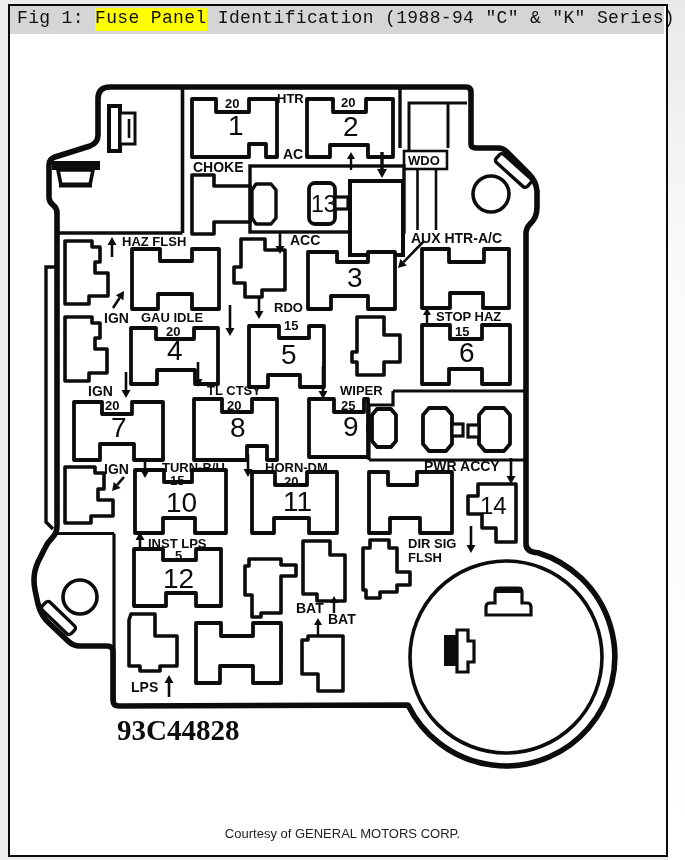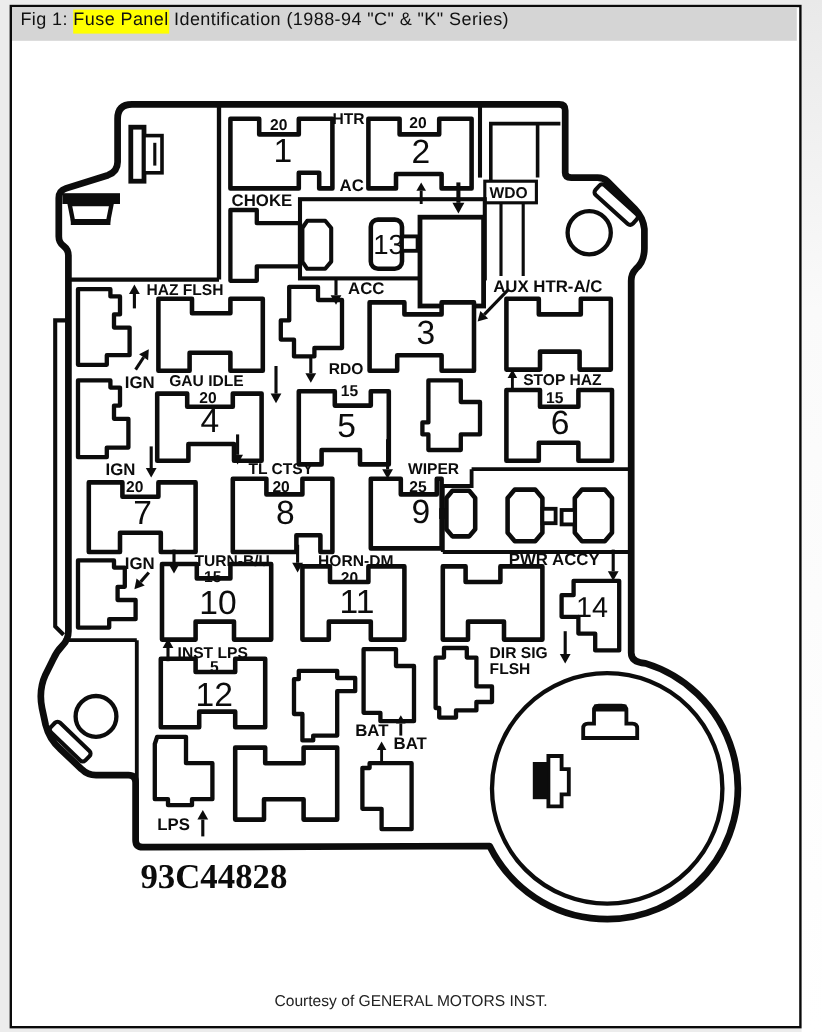--- a/index.html
+++ b/index.html
@@ -1,19 +1,19 @@
 <!DOCTYPE html>
 <html><head>
 <meta charset="utf-8">
 <style>
   html,body { margin:0; padding:0; }
   body { width:685px; height:860px; background:#ececec; font-family:"Liberation Sans", sans-serif; position:relative; overflow:hidden; }
   .frame { position:absolute; left:8px; top:4px; width:660px; height:853px; background:#fff; border:2px solid #0a0a0a; box-sizing:border-box; }
   .hdr { position:absolute; left:10px; top:6px; width:654px; height:28px; background:#d5d5d5; }
-  .hdr span.t { position:absolute; left:7px; top:2px; font-size:15px; color:#111; white-space:pre; letter-spacing:0.35px; }
+  .hdr span.t { position:absolute; left:7px; top:2px; font-size:18px; color:#111; white-space:pre; letter-spacing:0.35px;font-family:Liberation Mono, monospace; }
   .hl { background:#ffff00; padding-bottom:3px; }
   .foot { position:absolute; left:0; top:826px; width:685px; text-align:center; font-size:13px; color:#222; }
   .rightfade { position:absolute; right:0; top:0; width:17px; height:860px; background:linear-gradient(180deg,#e9e9e9,#fafafa 30%,#fff); }
 </style>
 </head>
 <body>
 
 <div class="rightfade"></div>
 
 <div class="frame"></div>
@@ -312,13 +312,13 @@
 <text x="131" y="692" font-family="Liberation Sans, sans-serif" font-size="14" font-weight="bold" fill="#0c0c0c" letter-spacing="0">LPS</text>
 
 <line x1="169" y1="697" x2="169.0" y2="683.0" stroke="#0c0c0c" stroke-width="2.6"></line>
     <polygon points="169,675 173.5,683.0 164.5,683.0" fill="#0c0c0c"></polygon>
 
 <text x="408" y="165" font-family="Liberation Sans, sans-serif" font-size="13" font-weight="bold" fill="#0c0c0c" letter-spacing="0">WDO</text>
 
 <text x="117" y="740" font-family="Liberation Serif, sans-serif" font-size="29" font-weight="bold" fill="#0c0c0c" letter-spacing="0">93C44828</text>
 </svg>
 
-<div class="foot">Courtesy of GENERAL MOTORS INST.</div>
+<div class="foot">Courtesy of GENERAL MOTORS CORP.</div>
 
 </body></html>

